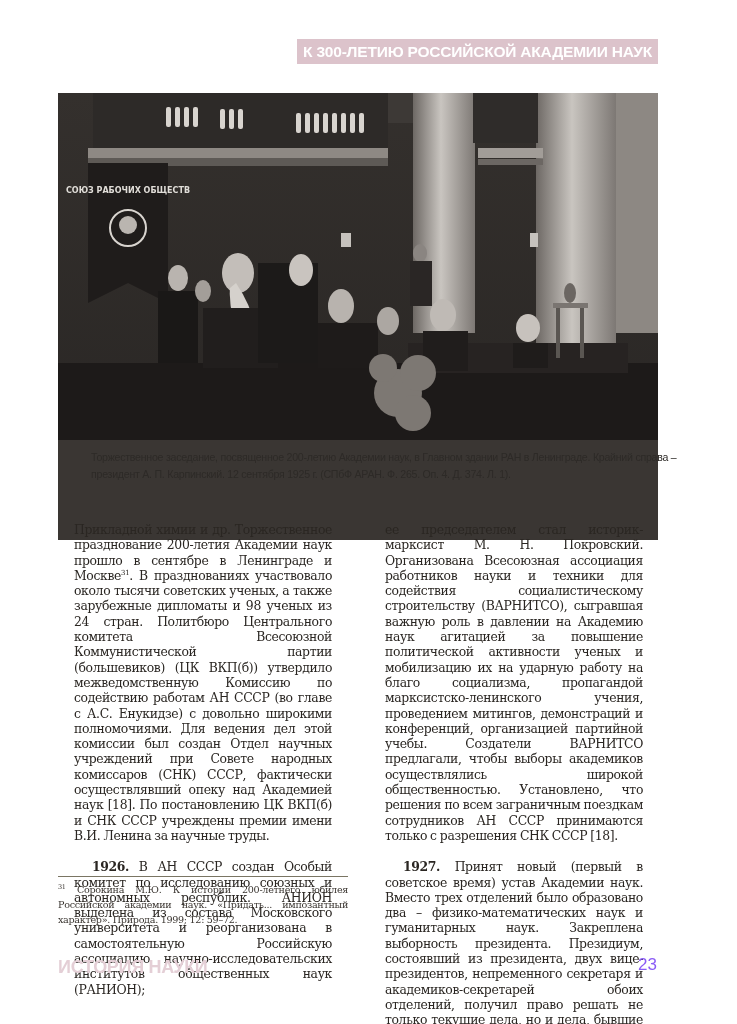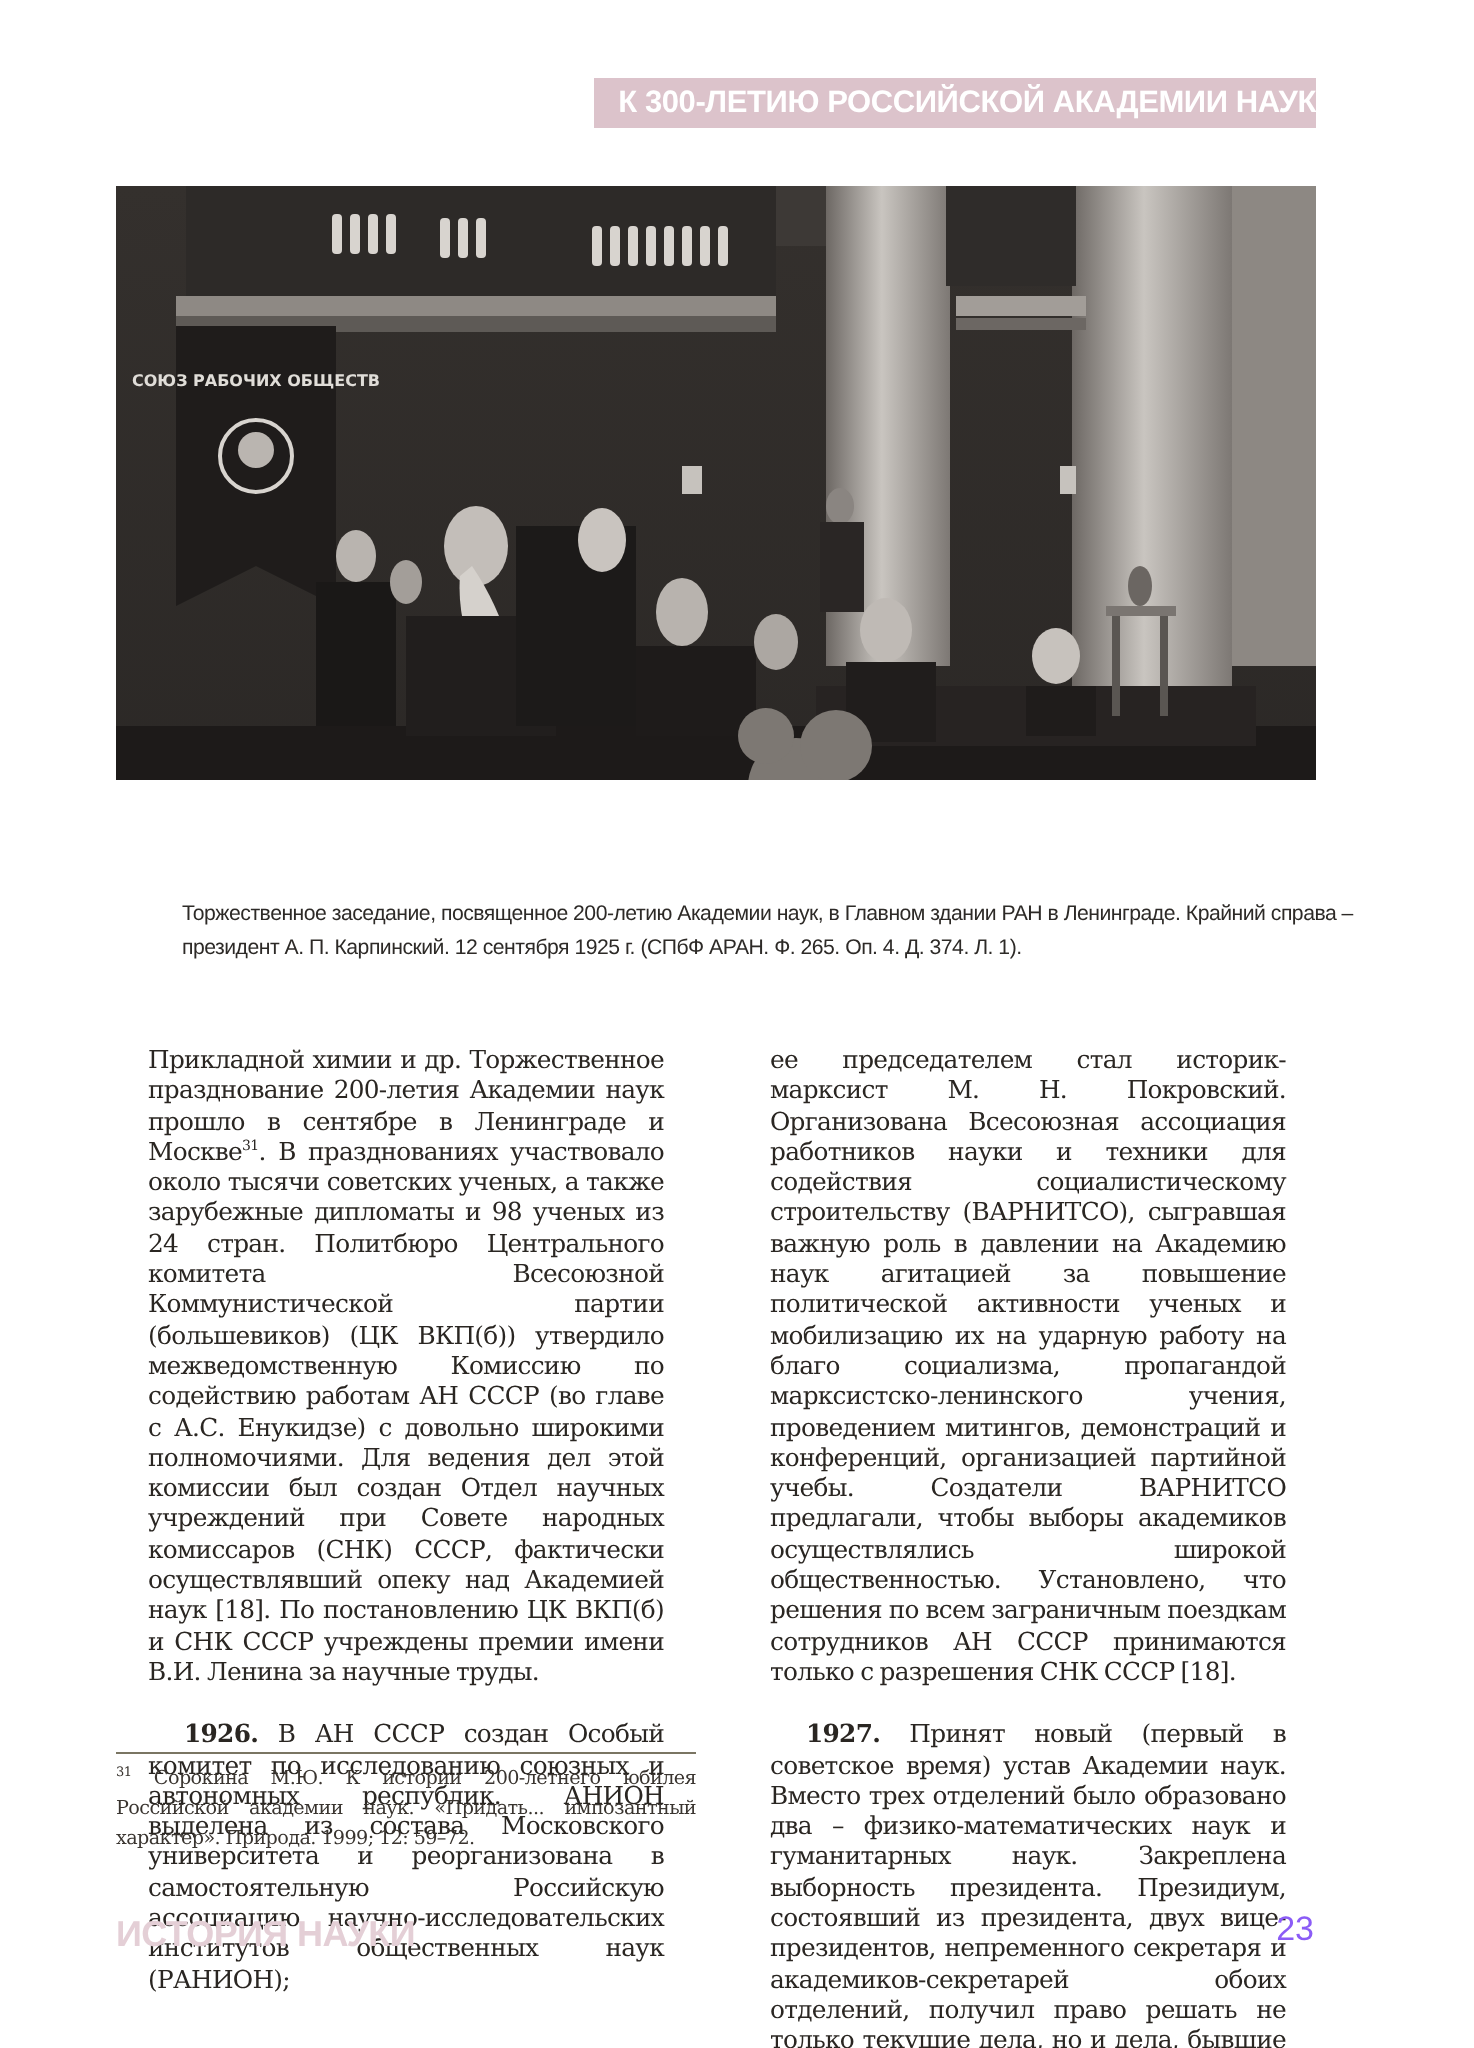--- a/index.html
+++ b/index.html
@@ -1,24 +1,24 @@
 <!DOCTYPE html>
 <html><head>
 <meta charset="utf-8">
 <style>
   html, body { margin: 0; padding: 0; background: #ffffff; }
   body { width: 737px; height: 1024px; position: relative; overflow: hidden; font-family: "DejaVu Serif", serif; color: #2a2622; }
   .banner {
     position: absolute; left: 297px; top: 39px; width: 361px; height: 25px;
     background: #dcc3cb; color: #ffffff;
     font-family: "Liberation Sans", sans-serif; font-weight: bold; font-size: 15.5px;
-    line-height: 25px; text-align: right; letter-spacing: -0.2px; white-space: nowrap;
+    line-height: 25px; text-align: center; letter-spacing: -0.2px; white-space: nowrap;
   }
   .photo {
-    position: absolute; left: 58px; top: 93px; width: 600px; height: 297px; overflow: hidden;
+    position: absolute; left: 58px; top: 93px; width: 600px; height: 447px; overflow: hidden;
     background: #3a3633;
   }
   .photo svg { display: block; width: 600px; height: 347px; }
   .caption {
     position: absolute; left: 58px; top: 449px; width: 604px;
     font-family: Liberation Sans, sans-serif; font-size: 10.6px; line-height: 17px; color: #2d2a27;
     letter-spacing: -0.25px;
     margin-left: 33px;
   }
   .col {

